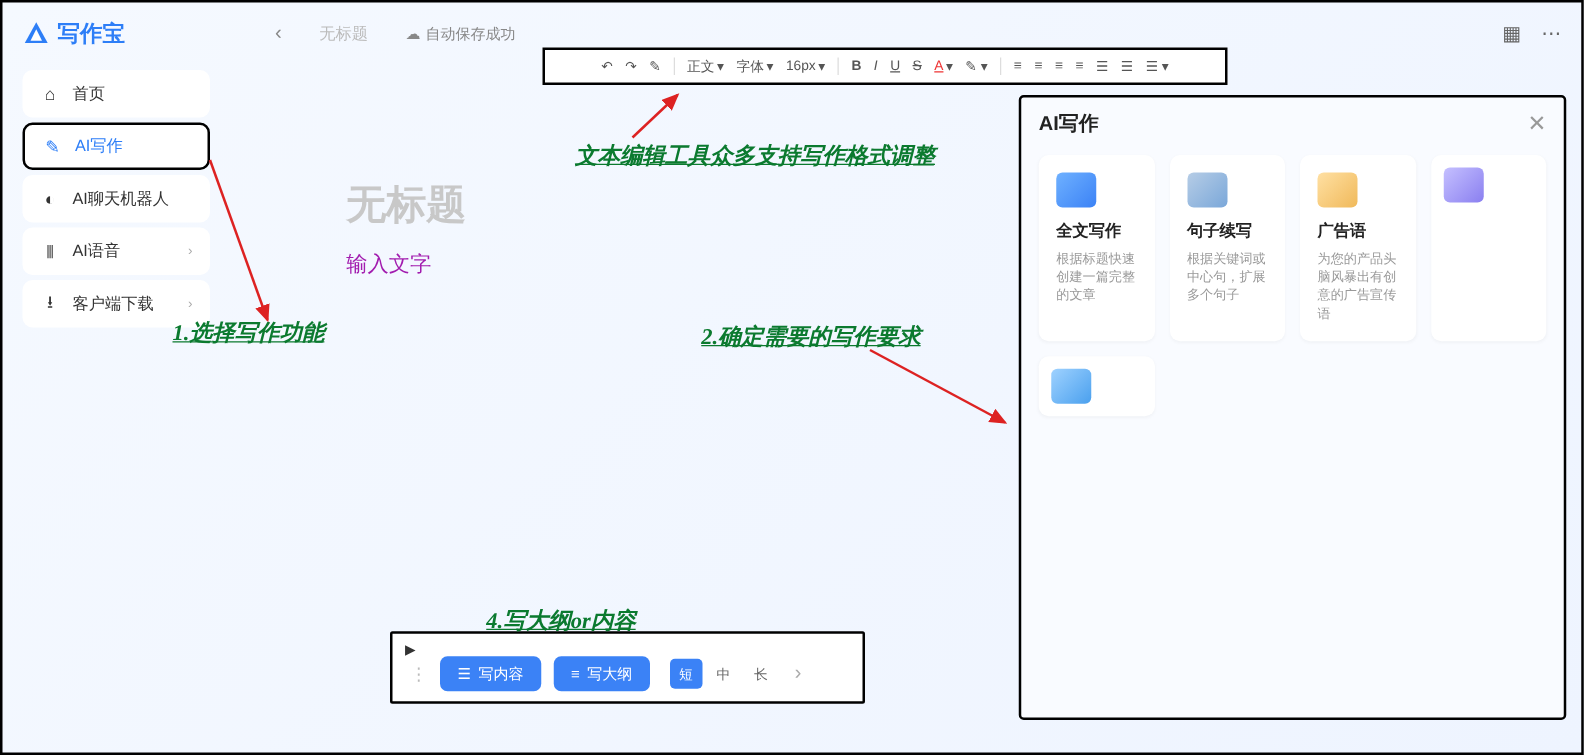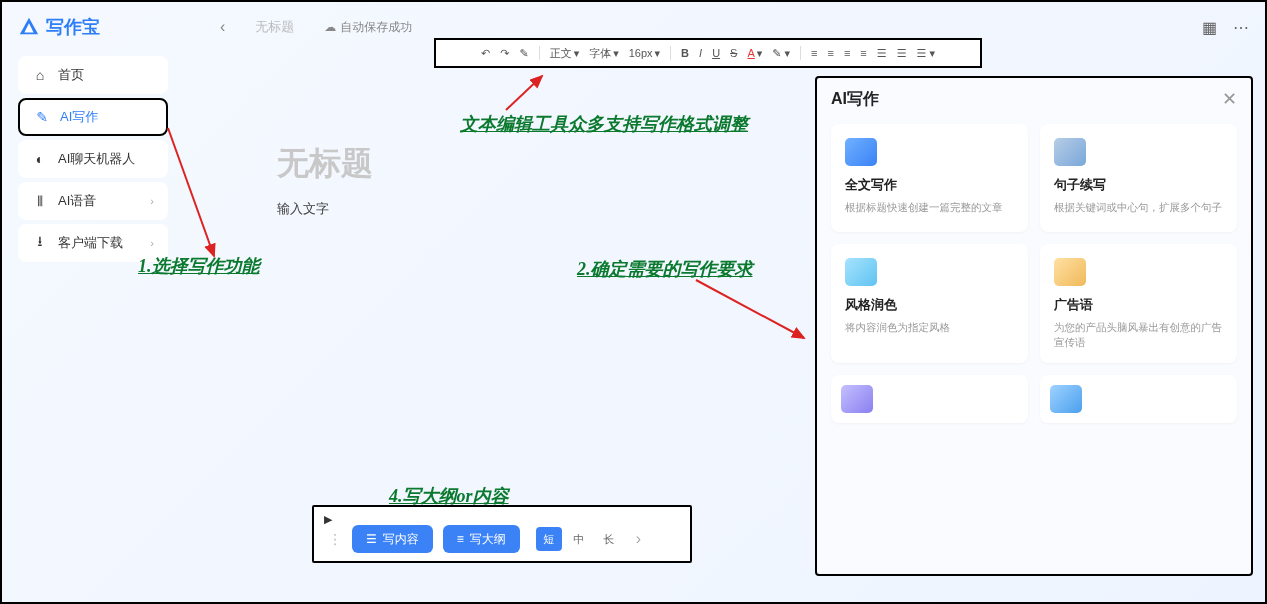--- a/index.html
+++ b/index.html
@@ -23,38 +23,38 @@
   .chev { margin-left: auto; color: #aaa; font-size: 11px; }
 
   
   .toolbar { position: absolute; top: 36px; left: 432px; width: 548px; height: 30px; border: 2px solid #000; background: #fff; display: flex; align-items: center; justify-content: center; gap: 10px; font-size: 11px; color: #555; padding: 0 8px; }
   .tb-item { display: flex; align-items: center; gap: 2px; cursor: pointer; }
   .tb-sep { width: 1px; height: 14px; background: #ddd; }
 
   
   .editor { position: absolute; left: 255px; top: 80px; width: 540px; height: 480px; }
   .doc-title { color: #c8c8c8; font-size: 32px; font-weight: 600; margin-top: 60px; margin-left: 20px; }
-  .doc-body { color: #404040; font-size: 13px; margin-left: 20px; margin-top: 14px; }
+  .doc-body { color: #a21caf; font-size: 17px; margin-left: 20px; margin-top: 14px; }
 
   
   .bottom-bar { position: absolute; left: 310px; top: 503px; width: 380px; height: 58px; border: 2.5px solid #000; background: #fff; display: flex; align-items: center; padding: 0 14px; gap: 10px; border-radius: 2px; }
   .play-handle { position: absolute; top: 6px; left: 10px; font-size: 11px; color: #333; }
   .drag-dots { color: #bbb; font-size: 14px; margin-top: 10px; }
   .pill { height: 28px; padding: 0 14px; border-radius: 6px; font-size: 12px; color: #fff; background: #3b82f6; display: inline-flex; align-items: center; gap: 6px; cursor: pointer; margin-top: 10px; }
   .seg { margin-left: 6px; display: flex; align-items: center; gap: 4px; margin-top: 10px; }
   .seg-btn { width: 26px; height: 24px; border-radius: 4px; font-size: 11px; display: inline-flex; align-items: center; justify-content: center; cursor: pointer; color: #666; }
   .seg-btn.active { background: #3b82f6; color: #fff; }
   .seg-more { color: #aaa; cursor: pointer; margin-top: 10px; margin-left: 4px; }
 
   
   .ai-panel { position: absolute; right: 12px; top: 74px; width: 438px; height: 500px; border: 2.5px solid #000; background: #f9fbff; border-radius: 4px; padding: 10px 14px; overflow: hidden; }
   .ai-header { display: flex; align-items: center; justify-content: space-between; }
   .ai-title { font-size: 16px; font-weight: 700; color: #222; }
   .ai-close { font-size: 18px; color: #999; cursor: pointer; }
-  .card-grid { display: grid; grid-template-columns: 1fr 1fr; gap: 12px; margin-top: 14px; }
+  .card-grid { display: grid; grid-template-columns: 1fr 1fr 1fr 1fr; gap: 12px; margin-top: 14px; }
   .card { background: #fff; border-radius: 8px; padding: 14px 14px; min-height: 108px; box-shadow: 0 1px 3px rgba(0,0,0,0.04); }
   .card-icon { width: 32px; height: 28px; border-radius: 5px; margin-bottom: 10px; }
   .card-title { font-size: 13px; font-weight: 700; color: #222; margin-bottom: 6px; }
   .card-desc { font-size: 10.5px; color: #999; line-height: 1.4; }
 
   
   .anno { position: absolute; color: #0b7a2f; font-style: italic; font-weight: 700; font-size: 18px; text-decoration: underline; font-family: "KaiTi", "STKaiti", serif; }
   .arrow { position: absolute; }
 </style>
 </head>
@@ -166,41 +166,36 @@
       <div class="card-icon" style="background:linear-gradient(135deg,#6fb1ff,#3b82f6)"></div>
       <div class="card-title">全文写作</div>
       <div class="card-desc">根据标题快速创建一篇完整的文章</div>
     </div>
     <div class="card">
       <div class="card-icon" style="background:linear-gradient(135deg,#b6cde6,#7aa7d9)"></div>
       <div class="card-title">句子续写</div>
       <div class="card-desc">根据关键词或中心句，扩展多个句子</div>
     </div>
     <div class="card">
-      <div class="card-icon" style="background:linear-gradient(135deg,#a6e3ff,#60c3f0)"></div>
-      <div class="card-title">风格润色</div>
-      <div class="card-desc">将内容润色为指定风格</div>
-    </div>
-    <div class="card">
       <div class="card-icon" style="background:linear-gradient(135deg,#ffe0a3,#f0b95a)"></div>
       <div class="card-title">广告语</div>
       <div class="card-desc">为您的产品头脑风暴出有创意的广告宣传语</div>
     </div>
     <div class="card" style="min-height:40px;padding:10px">
       <div class="card-icon" style="background:linear-gradient(135deg,#c5c0ff,#8a7ff0);margin-bottom:0"></div>
     </div>
     <div class="card" style="min-height:40px;padding:10px">
       <div class="card-icon" style="background:linear-gradient(135deg,#9fd2ff,#4aa0ee);margin-bottom:0"></div>
     </div>
   </div>
 </div>
 
 <div class="anno" style="left:136px;top:252px">1.选择写作功能</div>
 <div class="anno" style="left:458px;top:110px">文本编辑工具众多支持写作格式调整</div>
-<div class="anno" style="left:575px;top:255px">2.确定需要的写作要求</div>
+<div class="anno" style="left:559px;top:255px">2.确定需要的写作要求</div>
 <div class="anno" style="left:387px;top:482px">4.写大纲or内容</div>
 
 <svg class="arrow" style="left:162px;top:122px" width="60" height="140">
   <defs>
       <marker id="ah1" markerWidth="8" markerHeight="8" refX="6" refY="3" orient="auto">
         <path d="M0,0 L7,3 L0,6 Z" fill="#d22"></path>
       </marker>
     </defs>
   <line x1="4" y1="4" x2="50" y2="132" stroke="#d22" stroke-width="2" marker-end="url(#ah1)"></line>
 </svg>

